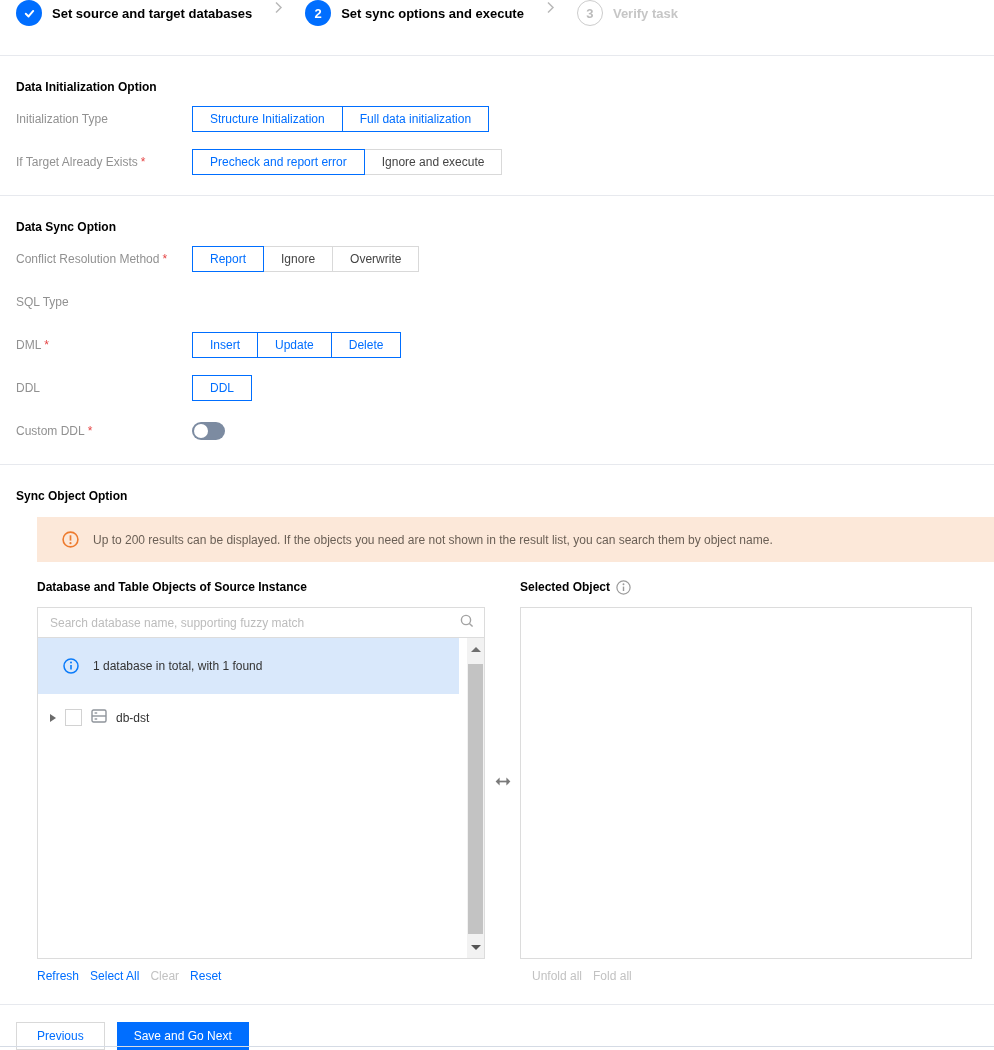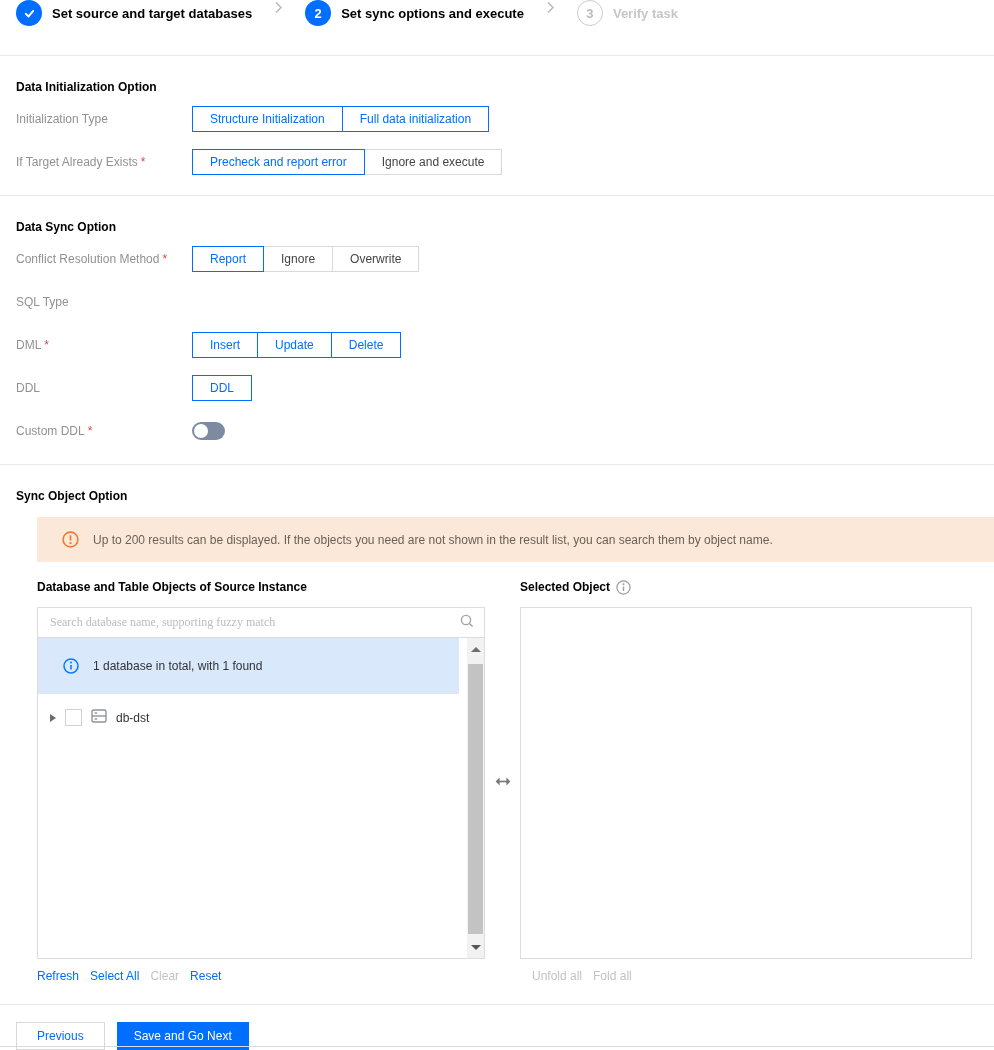--- a/index.html
+++ b/index.html
@@ -39,21 +39,21 @@
   .panel-titles{display:flex;margin:18px 0 0 37px;font-weight:bold;color:#000;}
   .pt-left{width:483px;}
   .pt-right{display:flex;align-items:flex-start;gap:6px;}
   .panels{display:flex;margin:9px 0 0 37px;}
   .panel{border:1px solid #dcdcdc;height:352px;background:#fff;box-sizing:border-box;}
   .panel-left{width:448px;position:relative;}
   .gap{width:35px;display:flex;align-items:center;justify-content:center;}
   .panel-right{width:452px;}
   .search-row{height:30px;border-bottom:1px solid #dcdcdc;display:flex;align-items:center;padding:0 9px 0 10px;box-sizing:border-box;}
   .search-input{flex:1;border:none;outline:none;background:transparent;color:#333;
-                font-family:Liberation Serif, serif;font-size:12px;}
+                font-family:Liberation Sans, sans-serif;font-size:12px;}
   .search-input::placeholder{color:#bcbcbc;}
   .info-row{height:56px;background:var(--info_bg,#d9e8fb);display:flex;align-items:center;margin-right:25px;}
   .info-row .i-icon{margin-left:25px;display:flex;flex-shrink:0;}
   .info-row .i-text{margin-left:14px;color:#333;}
   .tree-row{display:flex;align-items:center;margin:15px 0 0 12px;gap:9px;}
   .caret{width:0;height:0;border-left:6px solid #6b6b6b;border-top:4px solid transparent;border-bottom:4px solid transparent;cursor:pointer;}
   .checkbox{width:15px;height:15px;border:1px solid #d2d2d2;background:#fff;cursor:pointer;box-sizing:content-box;}
   .tree-label{color:#333;}
   
   .scrollbar{position:absolute;top:30px;right:0;bottom:0;width:17px;background:#f2f2f2;}

